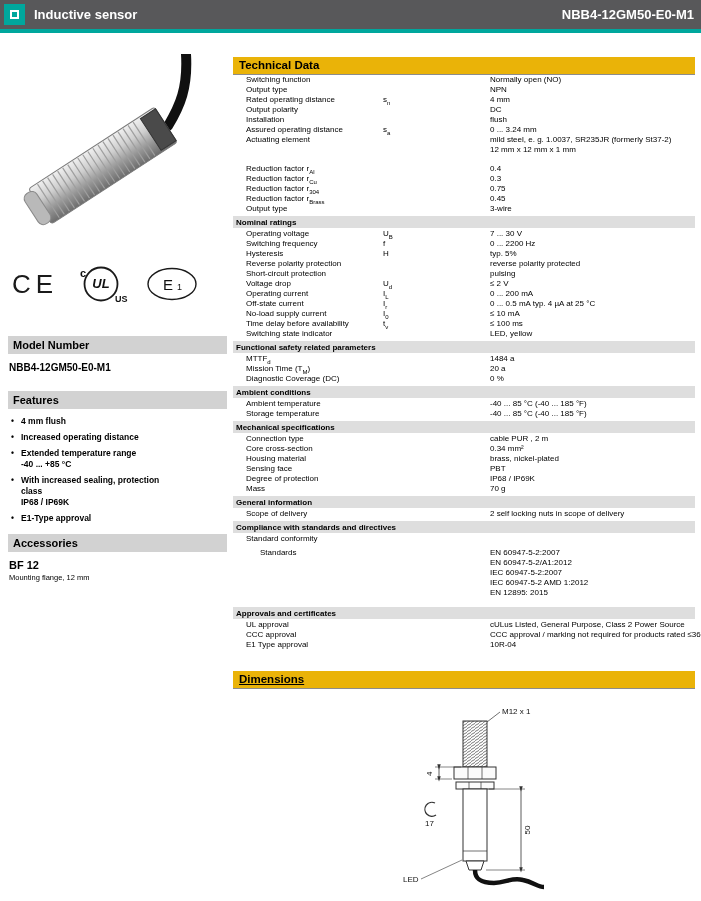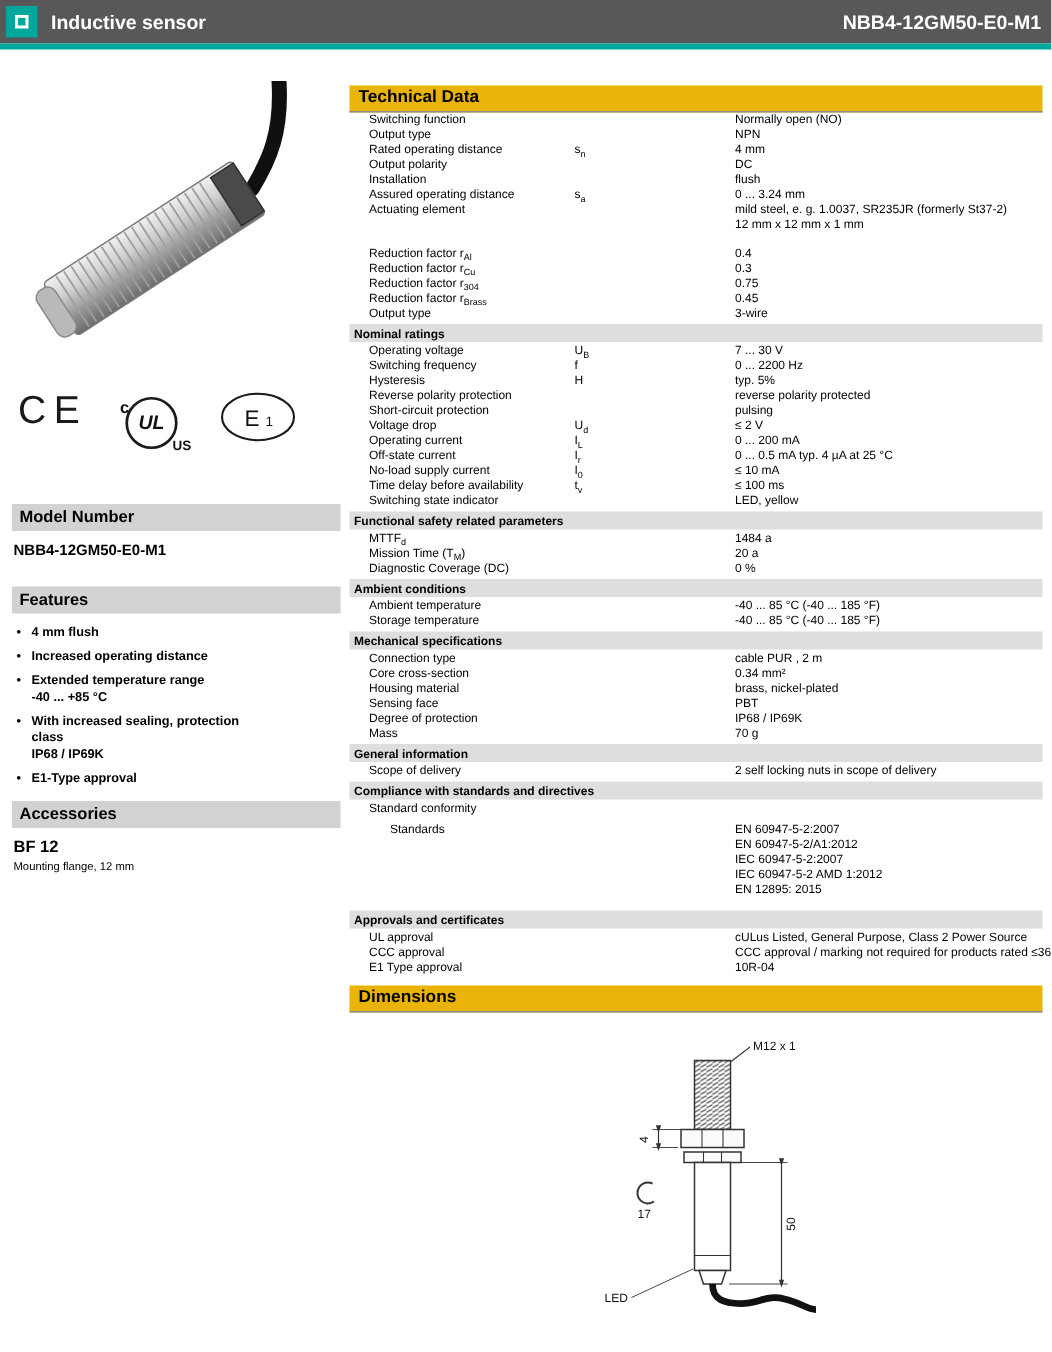--- a/index.html
+++ b/index.html
@@ -10,21 +10,21 @@
   .topbar { position:absolute; top:0; left:0; width:701px; height:29px; background:#58585a; display:flex; align-items:center; }
   .brand-square { width:21px; height:21px; background:#00a79d; margin-left:4px; display:flex; align-items:center; justify-content:center; flex:0 0 auto; }
   .brand-square .inner { width:9px; height:9px; border:2.5px solid #fff; }
   .topbar-title { color:#fff; font-weight:bold; font-size:13px; margin-left:9px; }
   .topbar-part { color:#fff; font-weight:bold; font-size:13px; margin-left:auto; margin-right:7px; }
   .teal-line { position:absolute; top:29px; left:0; width:701px; height:4px; background:#00a79d; }
 
   
   .left-col { position:absolute; left:8px; top:44px; width:219px; }
   .photo { display:block; margin-top:10px; }
-  .marks { display:flex; align-items:flex-start; gap:16px; margin:16px 0 0 4px; height:52px; }
+  .marks { display:flex; align-items:center; gap:16px; margin:16px 0 0 4px; height:52px; }
   .ce-text { font-size:26px; letter-spacing:5px; color:#1a1a1a; }
   .left-bar { background:#d2d2d2; font-weight:bold; font-size:11px; padding:3px 5px; }
   .model-bar { margin-top:26px; }
   .model-number { font-weight:bold; font-size:10px; margin:8px 0 0 1px; }
   .features-bar { margin-top:18px; }
   .features-list { list-style:none; margin:7px 0 0 2px; }
   .features-list li { position:relative; padding-left:11px; font-weight:bold; font-size:8.5px; line-height:11px; margin-bottom:5px; }
   .features-list li::before { content:"\2022"; position:absolute; left:1px; top:0; }
   .acc-bar { margin-top:10px; }
   .acc-name { font-weight:bold; font-size:11px; margin:7px 0 0 1px; }
@@ -34,21 +34,21 @@
   .right-col { position:absolute; left:233px; top:57px; width:462px; }
   .big-bar { background:#eab308; border-bottom:1px solid #8c8c8c; font-weight:bold; font-size:11.5px; padding:2px 6px 3px; }
   .sec-header { background:#dedede; font-weight:bold; font-size:8px; padding:1.5px 3px; margin:2px 0 1px; }
   .sec-header.gap-before { margin-top:9px; }
   .spec-row { display:grid; grid-template-columns:118px 88px 1fr; padding-left:13px; font-size:8px; line-height:10px;gap:19px; }
   .spec-row.gap-lg { margin-top:9px; }
   .spec-row.gap-sm { margin-top:4px; }
   .spec-row .cell { white-space:nowrap; }
   .spec-row.ind1 .name { padding-left:14px; }
   .spec-row sub { font-size:6px; line-height:0; }
-  .dims-bar { margin-top:7px; }
+  .dims-bar { margin-top:21px;text-decoration:underline; }
   .dim-wrap { margin:10px 0 0 150px; }
 
   svg text { font-family:"Liberation Sans", sans-serif; fill:#111; }
 </style>
 </head>
 <body>
 
 <div class="topbar">
   <div class="brand-square">
       <div class="inner"></div>

